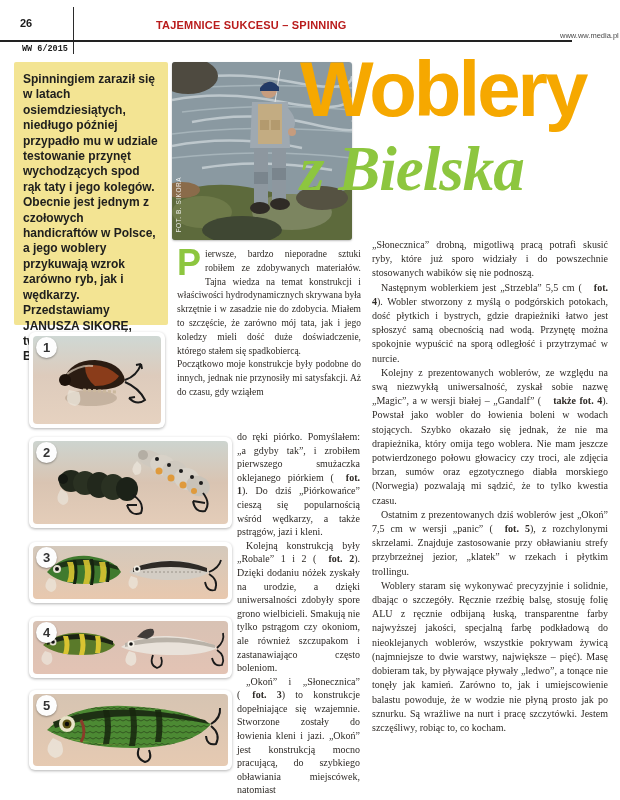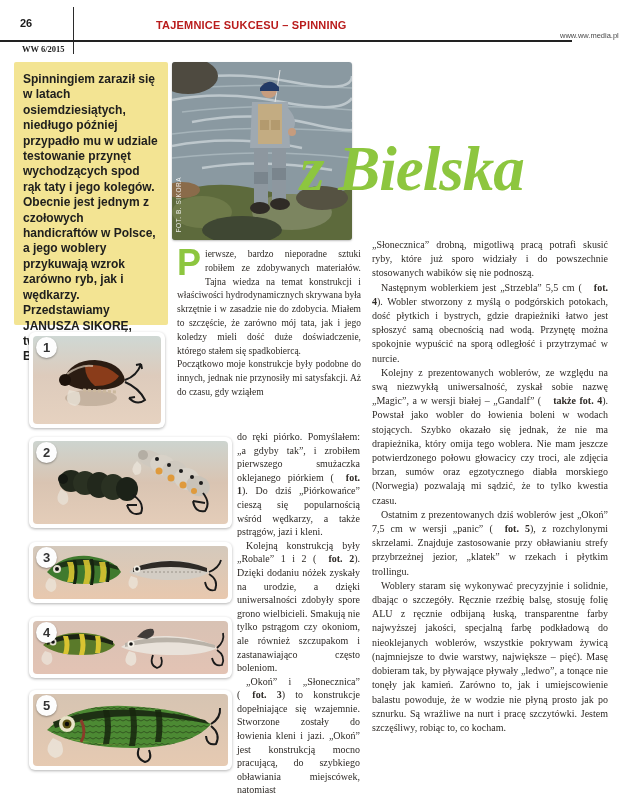--- a/index.html
+++ b/index.html
@@ -7,21 +7,21 @@
         font-family:"Liberation Serif",serif;color:#2e2a26;}
   
   .pagenum{position:absolute;left:20px;top:17px;font-family:"Liberation Sans",sans-serif;
            font-weight:bold;font-size:11px;color:#1a1a1a;}
   .vline{position:absolute;left:73px;top:7px;width:1px;height:47px;background:#2b2b2b;}
   .section-title{position:absolute;left:112px;top:19px;font-family:"Liberation Sans",sans-serif;
                  font-weight:bold;font-size:11px;letter-spacing:.2px;color:#b91c1c;margin-left:44px;}
   .hrule{position:absolute;left:0;top:40px;width:572px;height:2px;background:#222;}
   .site-url{position:absolute;left:560px;top:31px;width:58px;font-family:"Liberation Sans",sans-serif;
             font-size:7.5px;color:#4a4a4a;}
-  .edition{position:absolute;left:22px;top:44px;font-family:Liberation Serif, serif;
+  .edition{position:absolute;left:22px;top:44px;font-family:Liberation Mono, monospace;
            font-weight:bold;font-size:8.5px;color:#222;}
   
   .intro{position:absolute;left:14px;top:62px;width:154px;height:263px;background:#f3e493;
          box-sizing:border-box;padding:10px 9px;font-family:"Liberation Sans",sans-serif;
          font-weight:bold;font-size:12px;line-height:15.4px;color:#20201e;border-radius:2px;}
   
   .hero{position:absolute;left:172px;top:62px;width:180px;height:178px;border-radius:3px;
         overflow:hidden;box-shadow:0 1px 2px rgba(0,0,0,.25);}
   .hero-credit{position:absolute;left:3px;bottom:8px;writing-mode:vertical-rl;transform:rotate(180deg);
         font-family:"Liberation Sans",sans-serif;font-size:6.5px;color:#fff;opacity:.85;letter-spacing:.5px;}
@@ -110,20 +110,21 @@
         <rect x="100" y="86" width="14" height="52" fill="#8d979f"></rect>
         <rect x="82" y="110" width="14" height="12" fill="#7a858d"></rect>
         <rect x="100" y="106" width="14" height="12" fill="#7a858d"></rect>
         <ellipse cx="88" cy="146" rx="10" ry="6" fill="#2f2b26"></ellipse>
         <ellipse cx="108" cy="142" rx="10" ry="6" fill="#2f2b26"></ellipse>
       </g>
     </svg>
     <div class="hero-credit">FOT. B. SIKORA</div>
   </div>
 
+  <h1 class="title1">Woblery</h1>
   <h1 class="title2">z Bielska</h1>
 
   <figure class="photo ph1">
     <span class="badge">1</span>
     <svg width="128" height="88" viewBox="0 0 128 88">
       <defs>
           <linearGradient id="bg1" x1="0" y1="0" x2="0" y2="1">
         <stop offset="0" stop-color="#cfd8d4"></stop>
             <stop offset="0.45" stop-color="#ddcbbc"></stop>
             <stop offset="1" stop-color="#e6d2c0"></stop>

